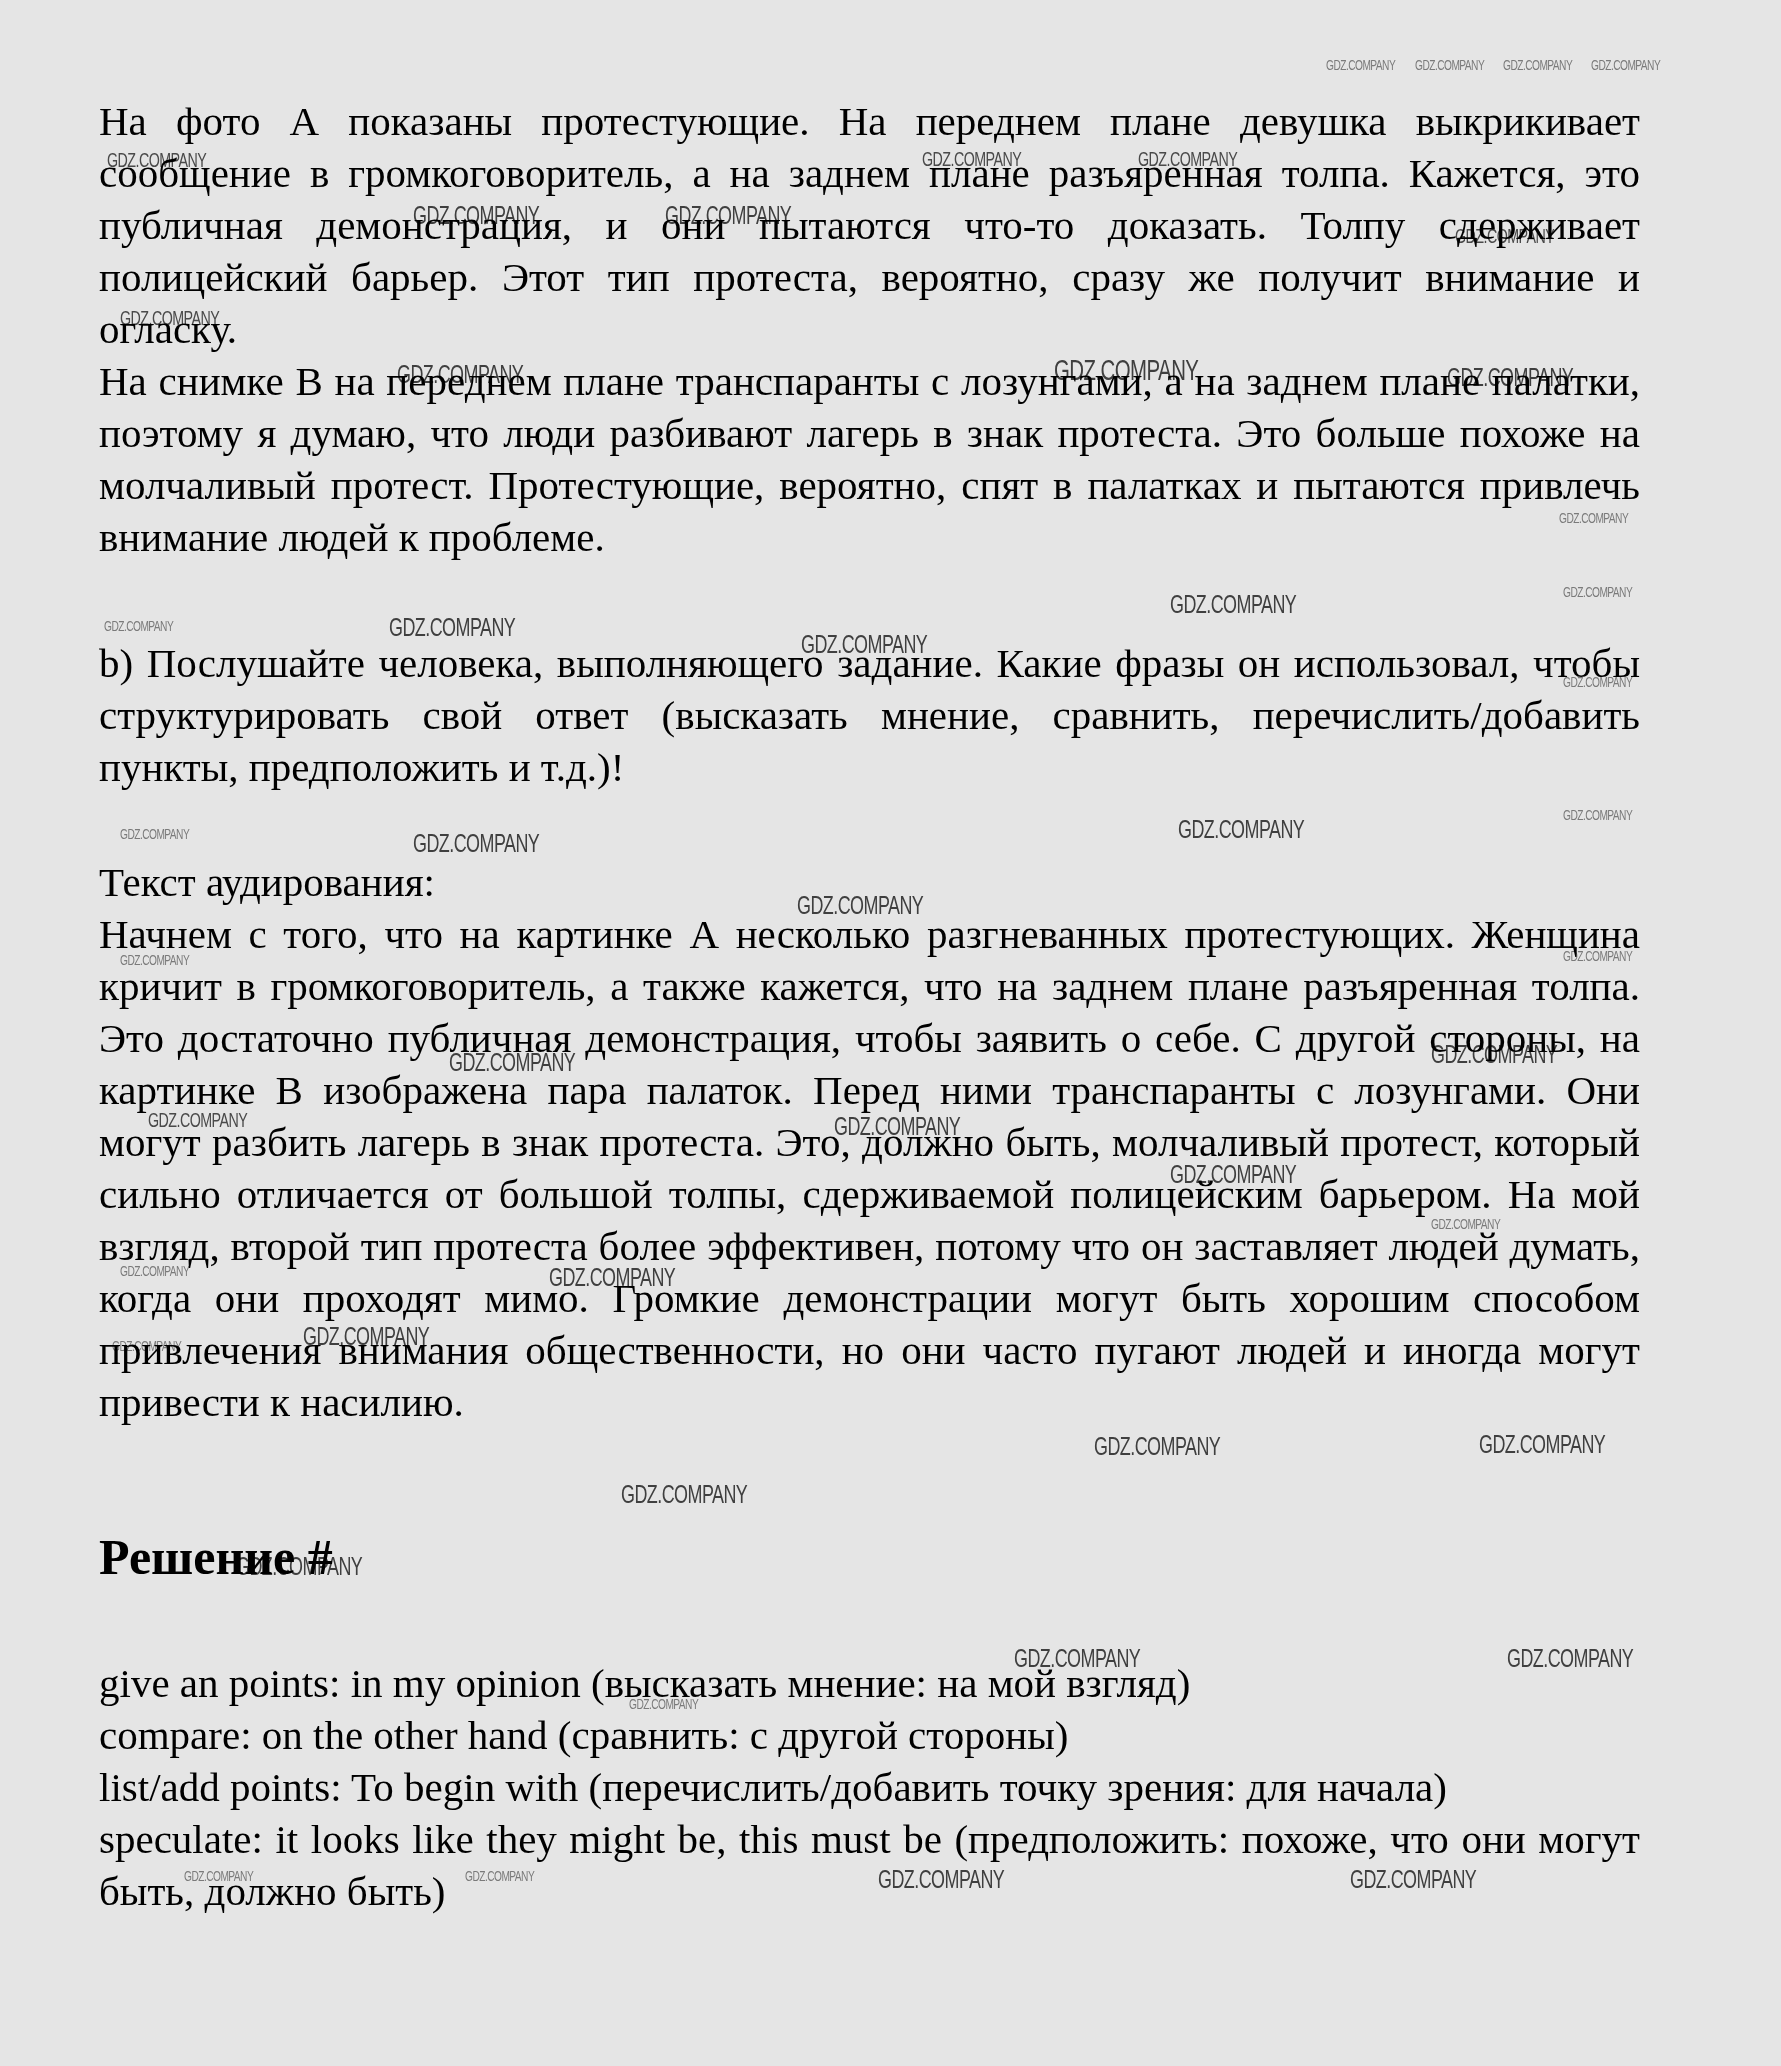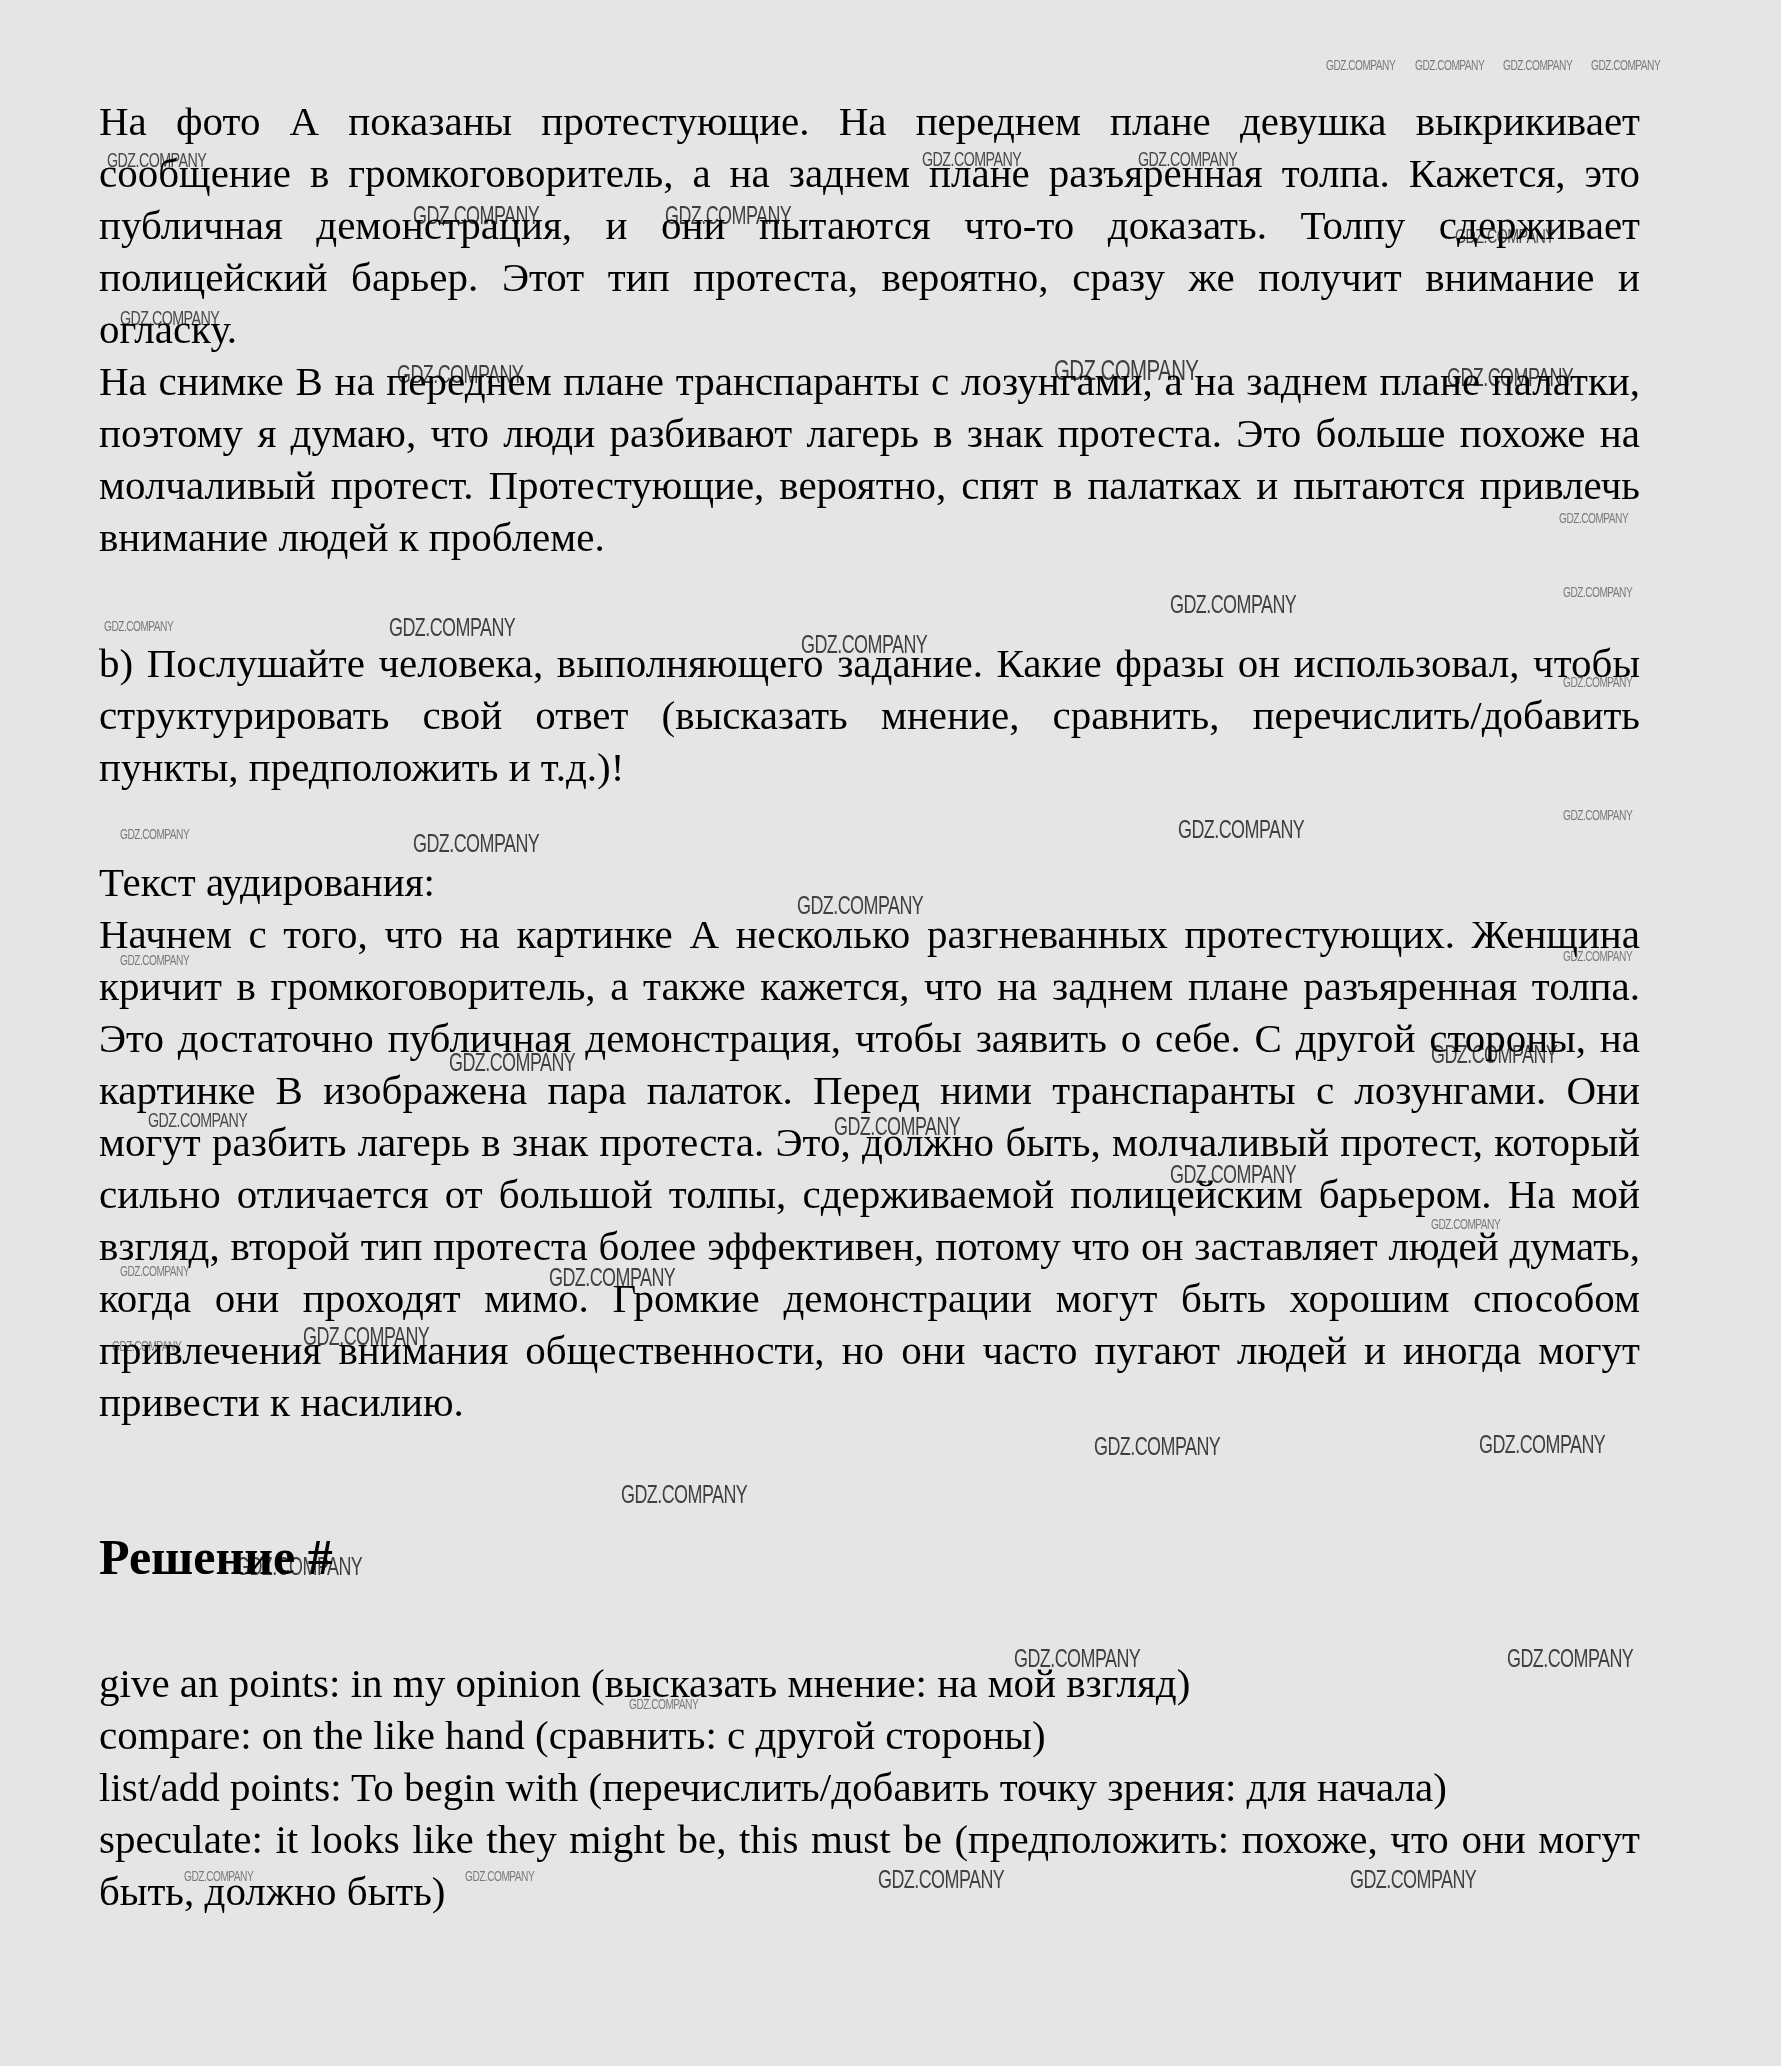--- a/index.html
+++ b/index.html
@@ -136,20 +136,20 @@
     <p class="para task-b">b) Послушайте человека, выполняющего задание. Какие фразы он использовал, чтобы структурировать свой ответ (высказать мнение, сравнить, перечислить/добавить пункты, предположить и т.д.)!</p>
 
     <p class="para listening-label">Текст аудирования:</p>
 
     <p class="para">Начнем с того, что на картинке А несколько разгневанных протестующих. Женщина кричит в громкоговоритель, а также кажется, что на заднем плане разъяренная толпа. Это достаточно публичная демонстрация, чтобы заявить о себе. С другой стороны, на картинке В изображена пара палаток. Перед ними транспаранты с лозунгами. Они могут разбить лагерь в знак протеста. Это, должно быть, молчаливый протест, который сильно отличается от большой толпы, сдерживаемой полицейским барьером. На мой взгляд, второй тип протеста более эффективен, потому что он заставляет людей думать, когда они проходят мимо. Громкие демонстрации могут быть хорошим способом привлечения внимания общественности, но они часто пугают людей и иногда могут привести к насилию.</p>
 
     <h2 class="solution-heading">Решение #</h2>
 
     <div class="phrases">
       <p class="phrase">give an points: in my opinion (высказать мнение: на мой взгляд)</p>
-      <p class="phrase">compare: on the like hand (сравнить: с другой стороны)</p>
+      <p class="phrase">compare: on the other hand (сравнить: с другой стороны)</p>
       <p class="phrase">list/add points: To begin with (перечислить/добавить точку зрения: для начала)</p>
       <p class="phrase">speculate: it looks like they might be, this must be (предположить: похоже, что они могут быть, должно быть)</p>
     </div>
 
   </div>
 </div>
 
 
 </body></html>

